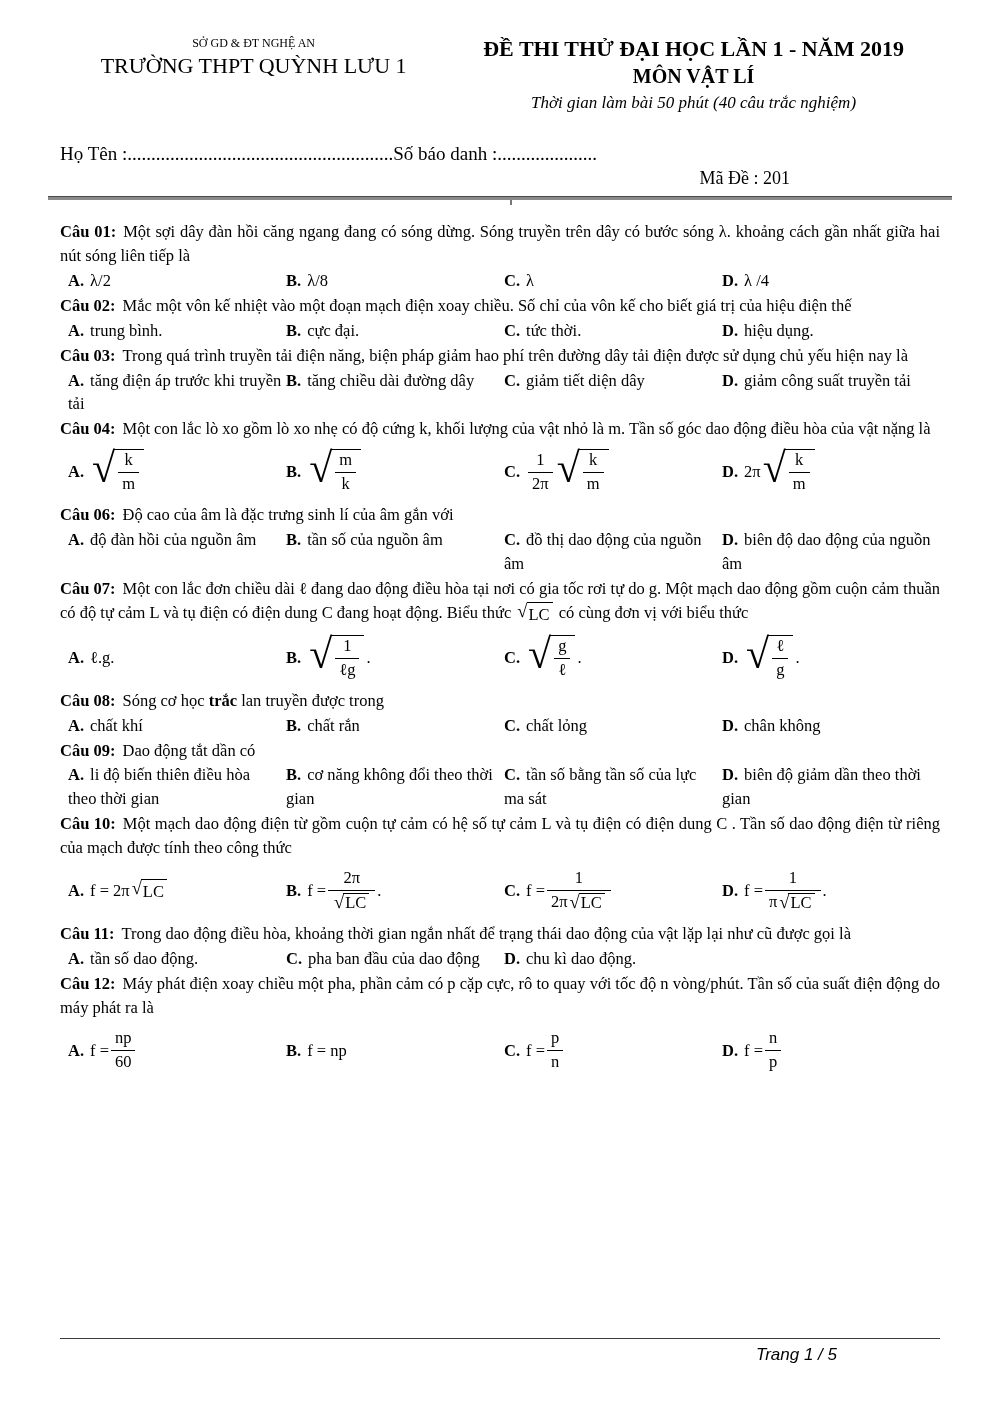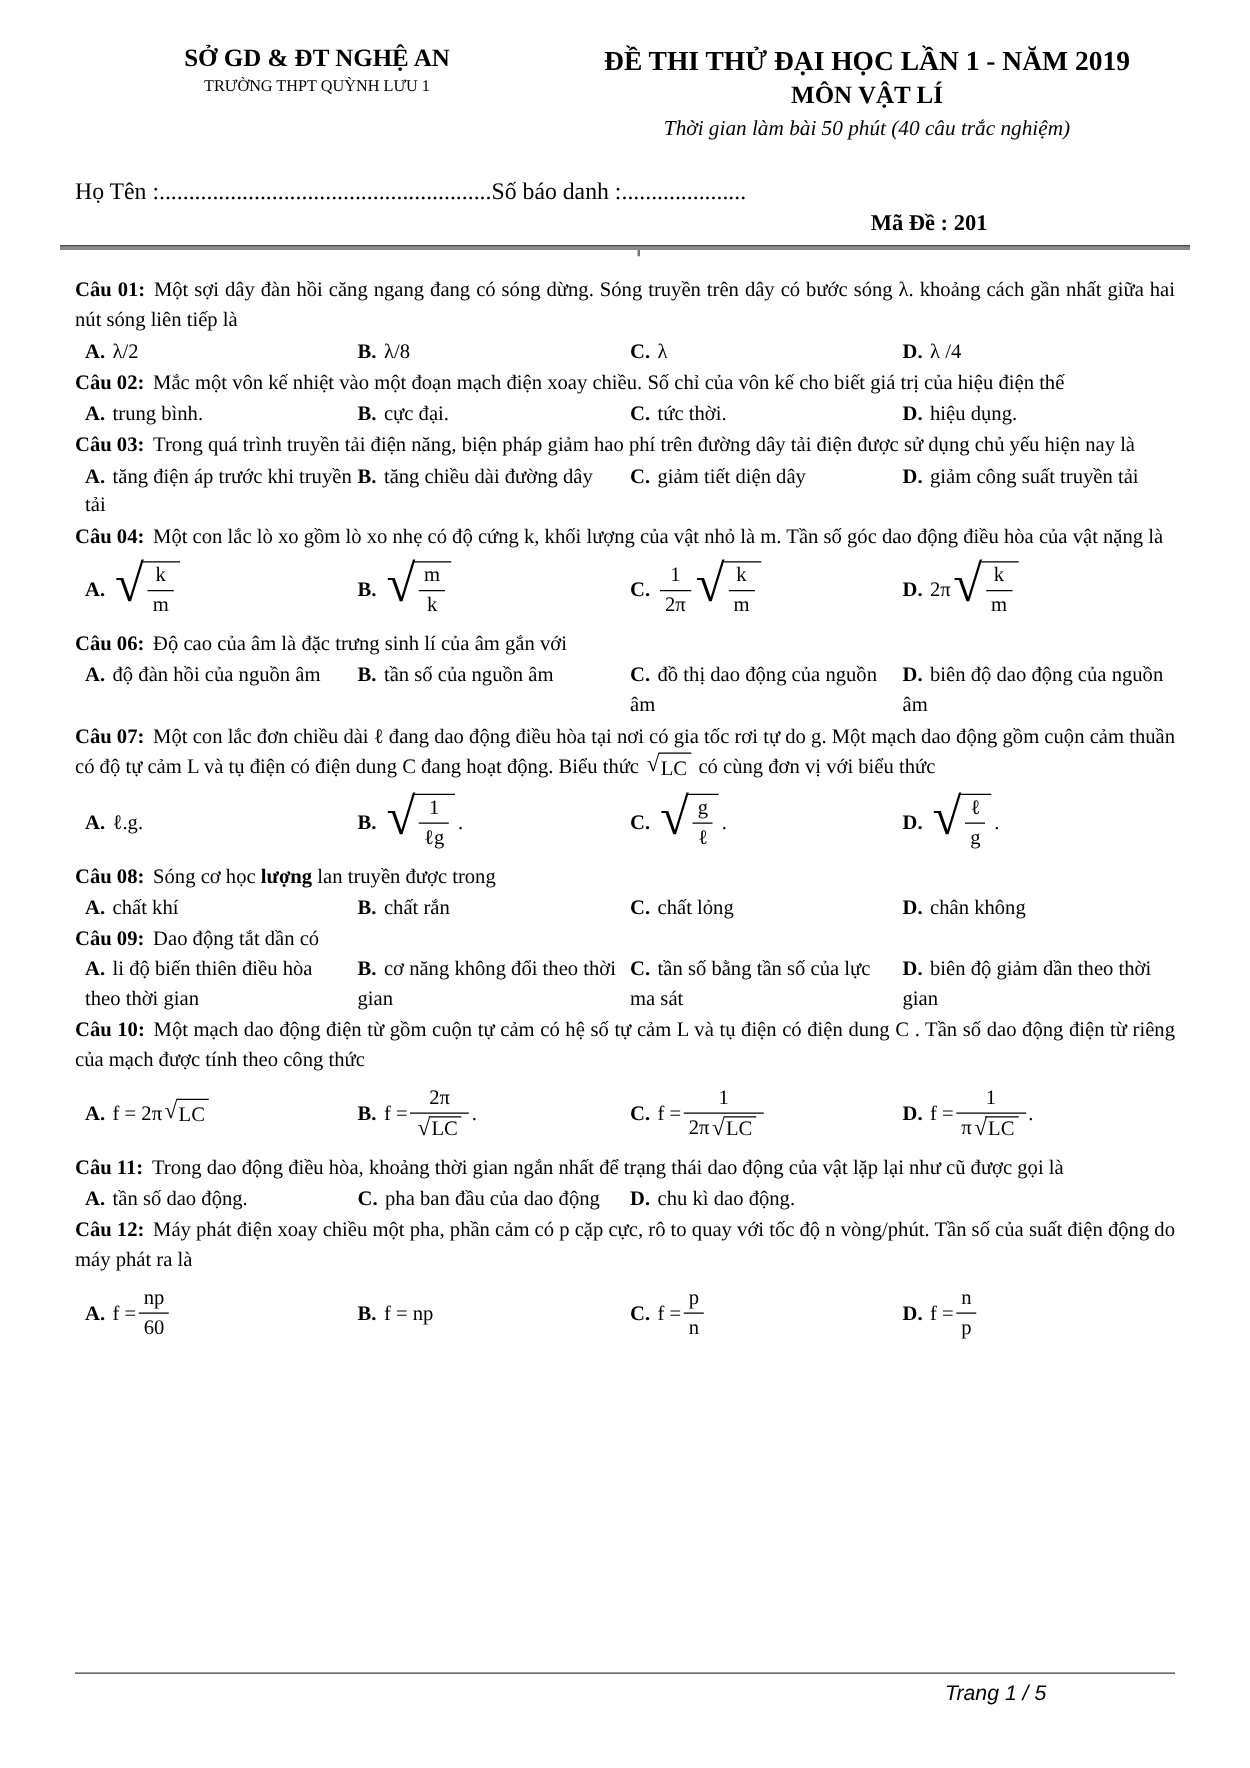--- a/index.html
+++ b/index.html
@@ -6,27 +6,27 @@
   body{
     width:1000px;height:1414px;background:#ffffff;color:#000;
     font-family:"Liberation Serif","DejaVu Serif",serif;
     font-size:16.5px;position:relative;overflow:hidden;
   }
   .page{padding:36px 60px 0;}
   
   .hdr{display:flex;}
   .hdr-left{width:44%;text-align:center;}
   .hdr-right{width:56%;text-align:center;}
-  .hl1{font-weight:bold;font-size:20px;}
-  .hl2{font-size:13px;margin-top:2px;}
+  .hl1{font-weight:normal;font-size:12px;}
+  .hl2{font-size:22px;margin-top:2px;}
   .hr1{font-weight:bold;font-size:22px;}
   .hr2{font-weight:bold;font-size:20px;margin-top:3px;}
   .hr3{font-style:italic;font-size:17px;margin-top:5px;}
   .nameline{margin-top:30px;font-size:19px;}
-  .codeline{margin-top:3px;text-align:right;padding-right:150px;font-weight:bold;font-size:18px;}
+  .codeline{margin-top:3px;text-align:right;padding-right:150px;font-weight:normal;font-size:18px;}
   .rule{margin:7px -12px 0;height:3px;background:#8a8a8a;border-top:1px solid #4a4a4a;position:relative;}
   .rule .tick{position:absolute;left:462px;top:3px;width:2px;height:5px;background:#777;}
   
   .questions{margin-top:20px;line-height:1.45;}
   .qtext{margin:0;text-align:justify;}
   .qnum{margin-right:7px;white-space:nowrap;}
   .opts{padding-left:8px;}
   .cols4{display:grid;grid-template-columns:repeat(4,1fr);}
   .cols2{display:grid;grid-template-columns:1fr 1fr 1fr 1fr;}
   .colsf{display:grid;grid-template-columns:repeat(4,1fr);align-items:center;min-height:62px;}
@@ -188,21 +188,21 @@
               <span class="arg">
                 <span class="frac">
                   <span class="num">ℓ</span>
                   <span class="den">g</span>
                 </span>
               </span>
             </span>.</div>
         </div>
       </div>
       <div class="question">
-        <p class="qtext"><b class="qnum">Câu 08:</b>Sóng cơ học <b>lượng</b> lan truyền được trong</p>
+        <p class="qtext"><b class="qnum">Câu 08:</b>Sóng cơ học <b>trắc</b> lan truyền được trong</p>
         <div class="opts cols4">
           <div class="opt"><b class="olabel">A.</b>chất khí</div>
           <div class="opt"><b class="olabel">B.</b>chất rắn</div>
           <div class="opt"><b class="olabel">C.</b>chất lỏng</div>
           <div class="opt"><b class="olabel">D.</b>chân không</div>
         </div>
       </div>
       <div class="question">
         <p class="qtext"><b class="qnum">Câu 09:</b>Dao động tắt dần có</p>
         <div class="opts cols2">

